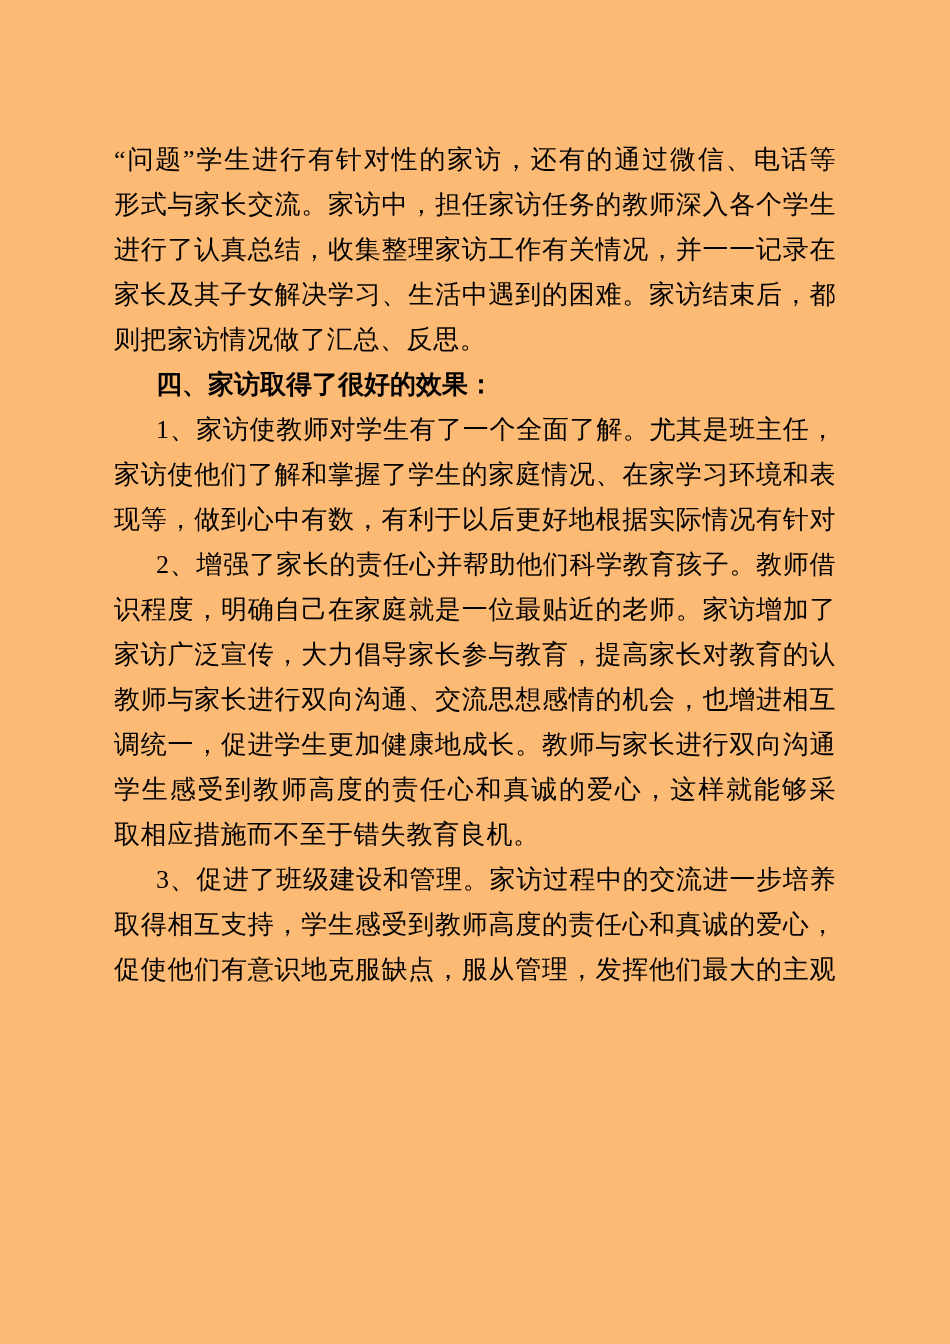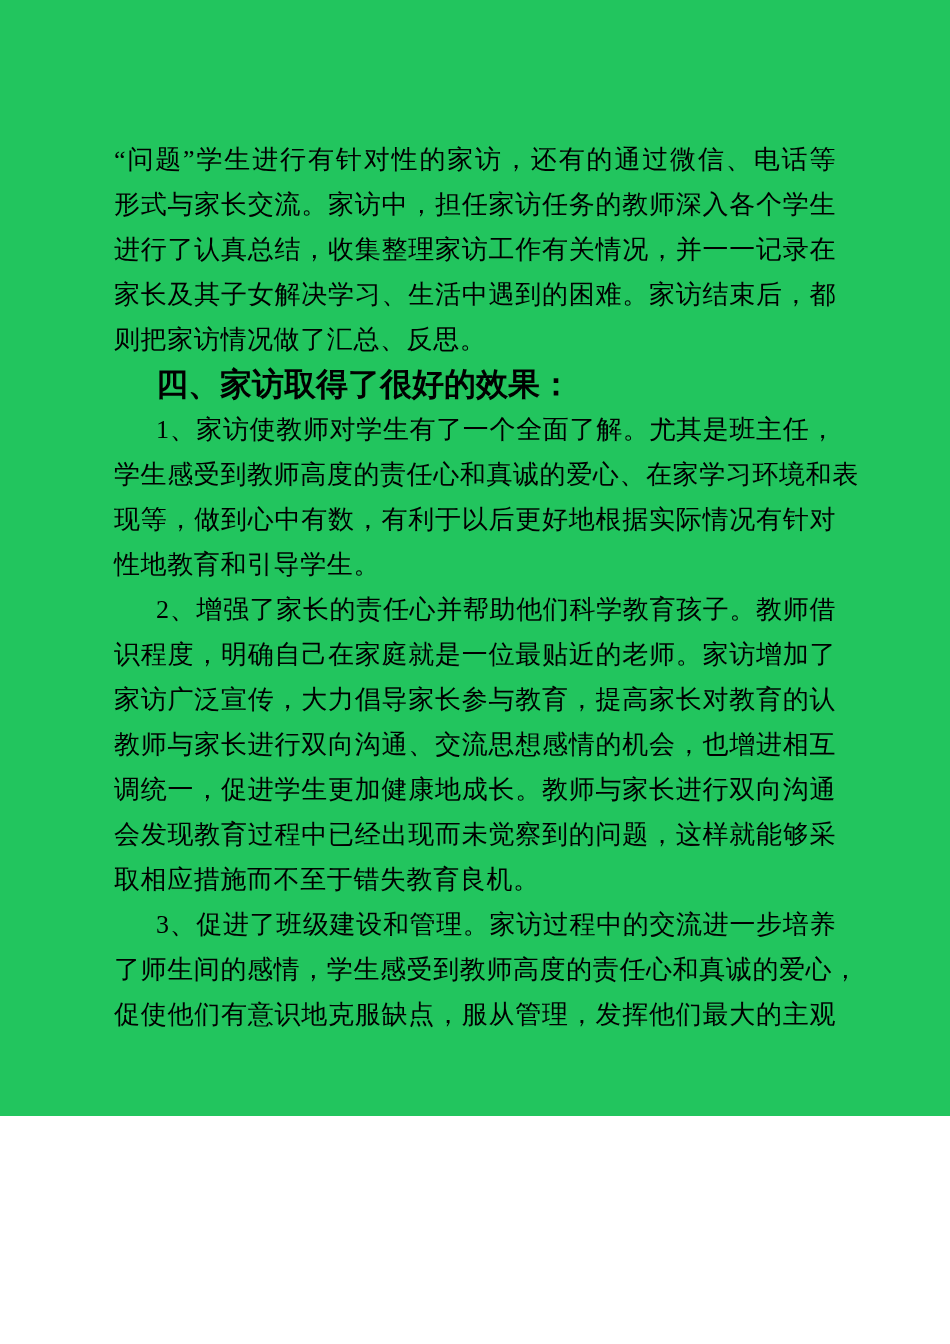--- a/index.html
+++ b/index.html
@@ -3,22 +3,22 @@
 <meta charset="utf-8">
 <style>
   html, body {
     margin: 0;
     padding: 0;
     background: #ffffff;
   }
   .page {
     position: relative;
     width: 950px;
-    height: 1116px;
-    background: #22c55e;
+    height: 1344px;
+    background: #fdba74;
     overflow: hidden;
     font-family: "Liberation Serif", "DejaVu Serif", serif;
   }
   .doc {
     position: absolute;
     left: 114px;
     top: 137px;
     width: 722px;
   }
   .line {
@@ -30,21 +30,21 @@
     overflow: visible;
     letter-spacing: 0.6px;
   }
   .line.body {
     font-family: "Liberation Serif", "DejaVu Serif", serif;
     font-weight: 400;
   }
   .line.heading {
     font-family: "Liberation Sans", "DejaVu Sans", sans-serif;
     font-weight: 700;
-    font-size: 32px;
+    font-size: 26px;
     letter-spacing: 0;
   }
   .line.justify {
     text-align: justify;
     text-align-last: justify;
     text-justify: inter-character;
   }
   .line.plain {
     text-align: left;
     text-align-last: left;
@@ -58,27 +58,26 @@
 
 <div class="page">
   <div class="doc">
       <div class="line body justify">“问题”学生进行有针对性的家访，还有的通过微信、电话等</div>
       <div class="line body justify">形式与家长交流。家访中，担任家访任务的教师深入各个学生</div>
       <div class="line body justify">进行了认真总结，收集整理家访工作有关情况，并一一记录在</div>
       <div class="line body justify">家长及其子女解决学习、生活中遇到的困难。家访结束后，都</div>
       <div class="line body plain">则把家访情况做了汇总、反思。</div>
       <div class="line heading indent plain">四、家访取得了很好的效果：</div>
       <div class="line body indent justify">1、家访使教师对学生有了一个全面了解。尤其是班主任，</div>
-      <div class="line body justify">学生感受到教师高度的责任心和真诚的爱心、在家学习环境和表</div>
+      <div class="line body justify">家访使他们了解和掌握了学生的家庭情况、在家学习环境和表</div>
       <div class="line body justify">现等，做到心中有数，有利于以后更好地根据实际情况有针对</div>
-      <div class="line body plain">性地教育和引导学生。</div>
       <div class="line body indent justify">2、增强了家长的责任心并帮助他们科学教育孩子。教师借</div>
       <div class="line body justify">识程度，明确自己在家庭就是一位最贴近的老师。家访增加了</div>
       <div class="line body justify">家访广泛宣传，大力倡导家长参与教育，提高家长对教育的认</div>
       <div class="line body justify">教师与家长进行双向沟通、交流思想感情的机会，也增进相互</div>
       <div class="line body justify">调统一，促进学生更加健康地成长。教师与家长进行双向沟通</div>
-      <div class="line body justify">会发现教育过程中已经出现而未觉察到的问题，这样就能够采</div>
+      <div class="line body justify">学生感受到教师高度的责任心和真诚的爱心，这样就能够采</div>
       <div class="line body plain">取相应措施而不至于错失教育良机。</div>
       <div class="line body indent justify">3、促进了班级建设和管理。家访过程中的交流进一步培养</div>
-      <div class="line body justify">了师生间的感情，学生感受到教师高度的责任心和真诚的爱心，</div>
+      <div class="line body justify">取得相互支持，学生感受到教师高度的责任心和真诚的爱心，</div>
       <div class="line body justify">促使他们有意识地克服缺点，服从管理，发挥他们最大的主观</div>
     </div>
 </div>
 
 </body></html>

